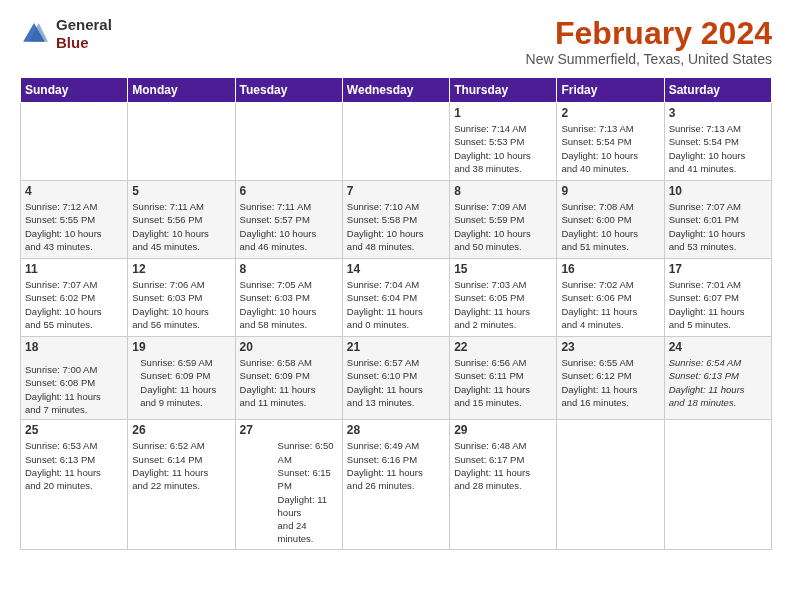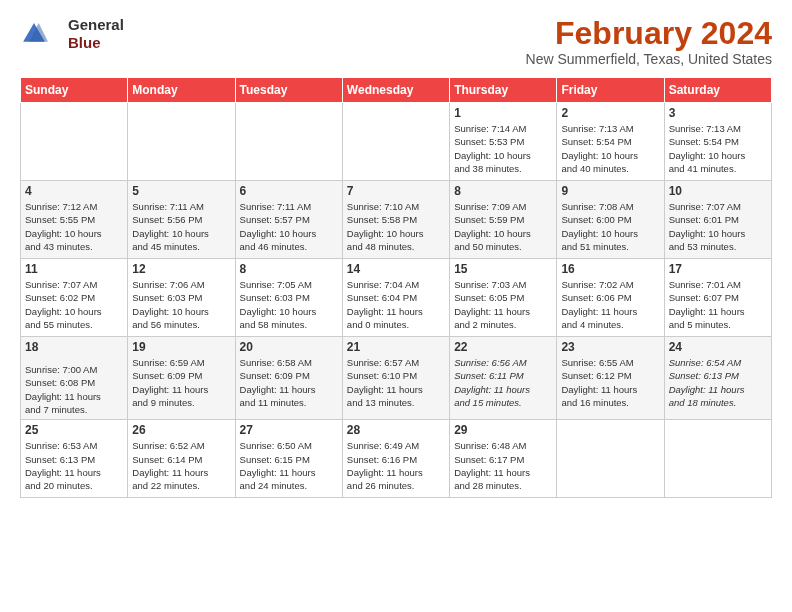--- a/index.html
+++ b/index.html
@@ -16,21 +16,21 @@
     }
     .header-area {
       display: flex;
       justify-content: space-between;
       align-items: flex-start;
       margin-bottom: 10px;
     }
     .logo {
       display: flex;
       align-items: center;
-      gap: 20px;
+      gap: 8px;
     }
     .logo-text {
       font-size: 15px;
       font-weight: bold;
       line-height: 1.2;
     }
     .logo-general { color: #333; }
     .logo-blue { color: #7f1d1d; }
     .logo-icon {
       width: 28px;
@@ -48,21 +48,21 @@
     .subtitle {
       font-size: 14px;
       color: #555;
     }
     .calendar-table {
       width: 100%;
       border-collapse: collapse;
       table-layout: fixed;
     }
     .calendar-table th {
-      background-color: #ef4444;
+      background-color: #4c1d95;
       color: white;
       font-size: 12px;
       font-weight: bold;
       padding: 5px 4px;
       text-align: left;
       border: 1px solid #fff;
     }
     .calendar-table td {
       border: 1px solid #ccc;
       vertical-align: top;
@@ -255,42 +255,42 @@
         <tr>
           <td>
             <div class="day-number">18</div>
             <div class="day-info" style="white-space: pre-line; margin-top: 9px;">Sunrise: 7:00 AM
 Sunset: 6:08 PM
 Daylight: 11 hours
 and 7 minutes.</div>
           </td>
           <td>
             <div class="day-number">19</div>
-            <div class="day-info" style="white-space: pre-line;">Sunrise: 6:59 AM
+            <div class="day-info" style="white-space: pre-line; margin-left: 8px;">Sunrise: 6:59 AM
 Sunset: 6:09 PM
 Daylight: 11 hours
 and 9 minutes.</div>
           </td>
           <td>
             <div class="day-number">20</div>
             <div class="day-info" style="white-space: pre-line;">Sunrise: 6:58 AM
 Sunset: 6:09 PM
 Daylight: 11 hours
 and 11 minutes.</div>
           </td>
           <td>
             <div class="day-number">21</div>
             <div class="day-info" style="white-space: pre-line;">Sunrise: 6:57 AM
 Sunset: 6:10 PM
 Daylight: 11 hours
 and 13 minutes.</div>
           </td>
           <td>
             <div class="day-number">22</div>
-            <div class="day-info" style="white-space: pre-line; font-style: italic;">Sunrise: 6:56 AM
+            <div class="day-info" style="white-space: pre-line;">Sunrise: 6:56 AM
 Sunset: 6:11 PM
 Daylight: 11 hours
 and 15 minutes.</div>
           </td>
           <td>
             <div class="day-number">23</div>
             <div class="day-info" style="white-space: pre-line;">Sunrise: 6:55 AM
 Sunset: 6:12 PM
 Daylight: 11 hours
 and 16 minutes.</div>
@@ -313,21 +313,21 @@
           </td>
           <td>
             <div class="day-number">26</div>
             <div class="day-info" style="white-space: pre-line;">Sunrise: 6:52 AM
 Sunset: 6:14 PM
 Daylight: 11 hours
 and 22 minutes.</div>
           </td>
           <td>
             <div class="day-number">27</div>
-            <div class="day-info" style="white-space: pre-line;">Sunrise: 6:50 AM
+            <div class="day-info" style="white-space: pre-line; margin-left: 38px;">Sunrise: 6:50 AM
 Sunset: 6:15 PM
 Daylight: 11 hours
 and 24 minutes.</div>
           </td>
           <td>
             <div class="day-number">28</div>
             <div class="day-info" style="white-space: pre-line;">Sunrise: 6:49 AM
 Sunset: 6:16 PM
 Daylight: 11 hours
 and 26 minutes.</div>

